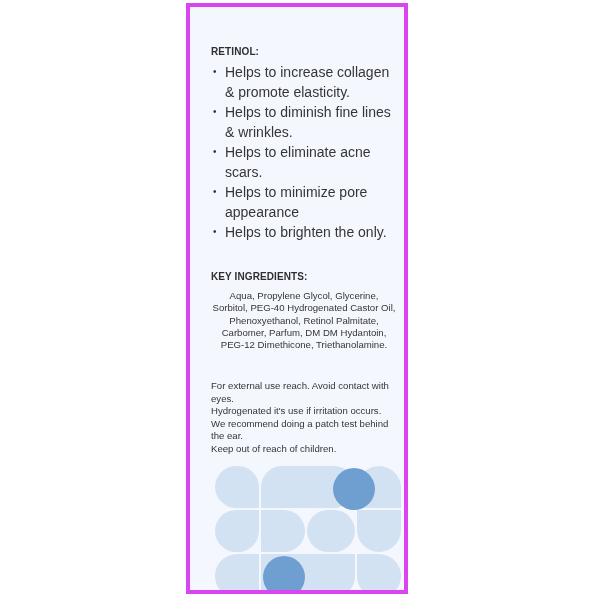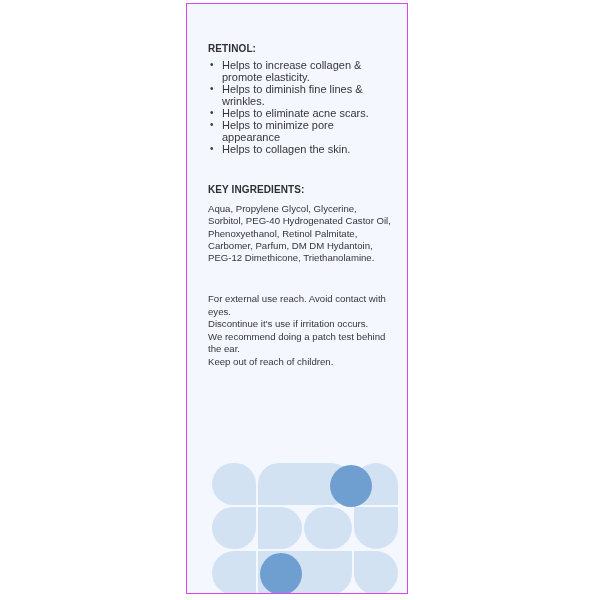--- a/index.html
+++ b/index.html
@@ -17,21 +17,21 @@
     background: #ffffff;
     overflow: hidden;
   }
   .panel {
     position: absolute;
     left: 186px;
     top: 3px;
     width: 222px;
     height: 591px;
     background: #f4f7fd;
-    border: 1px solid #d946ef;
+    border: 4px solid #d946ef;
     box-sizing: border-box;
     overflow: hidden;
   }
   .content {
     position: absolute;
     left: 21px;
     top: 38px;
     width: 186px;
   }
   .section { margin-bottom: 0; }
@@ -44,41 +44,41 @@
     line-height: 13px;
   }
   ul.bullets {
     list-style: none;
     margin: 0;
     padding: 0;
   }
   ul.bullets li {
     position: relative;
     padding-left: 14px;
-    font-size: 11px;
-    line-height: 12px;
+    font-size: 14px;
+    line-height: 20px;
     color: #35353a;
     margin-bottom: 0px;
   }
   ul.bullets li::before {
     content: "\2022";
     position: absolute;
     left: 2px;
     top: -0.5px;
     font-size: 10px;
     color: #35353a;
   }
   ul.bullets.spaced li { margin-bottom: 4px; }
   .body-text {
     font-size: 9.6px;
     line-height: 12.3px;
     color: #35353a;
     margin: 0;
   }
-  .ingredients-body { margin-top: 7px; }
+  .ingredients-body { margin-top: 7px; text-align: center; }
   .gap-sm { height: 13px; }
   .gap-md { height: 15px; }
   .gap-lg { height: 29px; }
   .caution-body { line-height: 12.4px; }
 
   
   .pattern {
     position: absolute;
     left: 25px;
     top: 459px;
@@ -104,21 +104,21 @@
 
     <div class="content">
 
       <div class="section">
         <div class="section-heading">RETINOL:</div>
         <ul class="bullets">
           <li>Helps to increase collagen &amp; promote elasticity.</li>
           <li>Helps to diminish fine lines &amp; wrinkles.</li>
           <li>Helps to eliminate acne scars.</li>
           <li>Helps to minimize pore appearance</li>
-          <li>Helps to collagen the skin.</li>
+          <li>Helps to brighten the only.</li>
         </ul>
       </div>
 
       <div class="gap-sm"></div>
 
       <div class="section">
         <ul class="bullets spaced">
         </ul>
       </div>
 
@@ -126,21 +126,21 @@
 
       <div class="section">
         <div class="section-heading">KEY INGREDIENTS:</div>
         <p class="body-text ingredients-body">Aqua, Propylene Glycol, Glycerine, Sorbitol, PEG-40 Hydrogenated Castor Oil, Phenoxyethanol, Retinol Palmitate, Carbomer, Parfum, DM DM Hydantoin, PEG-12 Dimethicone, Triethanolamine.</p>
       </div>
 
       <div class="gap-lg"></div>
 
       <div class="section">
         <p class="body-text caution-body">For external use reach. Avoid contact with eyes.</p>
-        <p class="body-text caution-body">Discontinue it's use if irritation occurs.</p>
+        <p class="body-text caution-body">Hydrogenated it's use if irritation occurs.</p>
         <p class="body-text caution-body">We recommend doing a patch test behind the ear.</p>
         <p class="body-text caution-body">Keep out of reach of children.</p>
       </div>
 
     </div>
 
     <div class="pattern">
 
       <div class="tile" style="left:0px;   top:0px;  width:44px; height:42px; border-radius:22px 22px 0 22px;"></div>
       <div class="tile" style="left:46px;  top:0px;  width:94px; height:42px; border-radius:22px 22px 22px 0;"></div>

